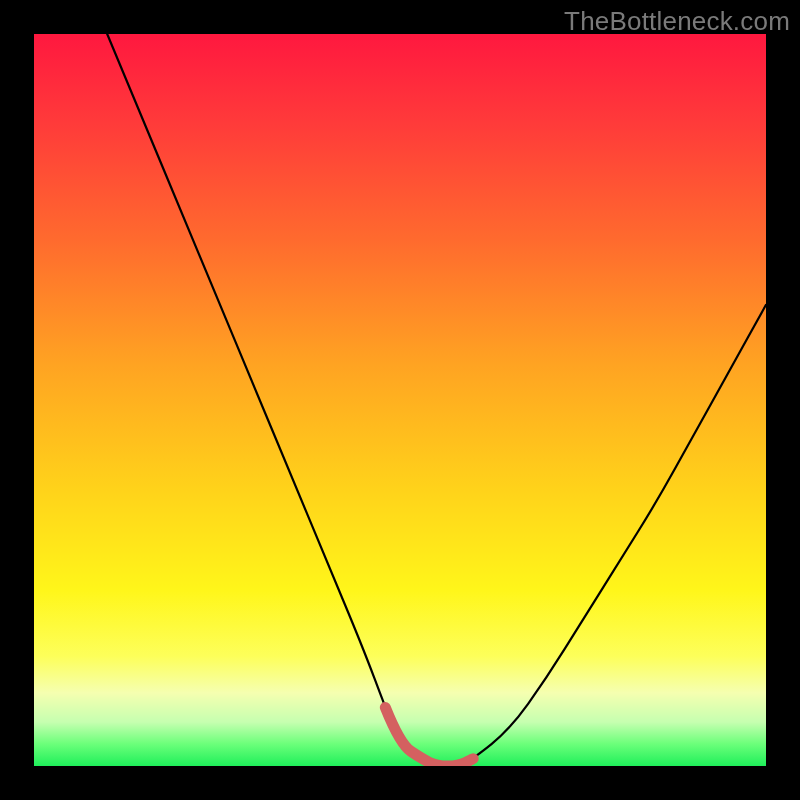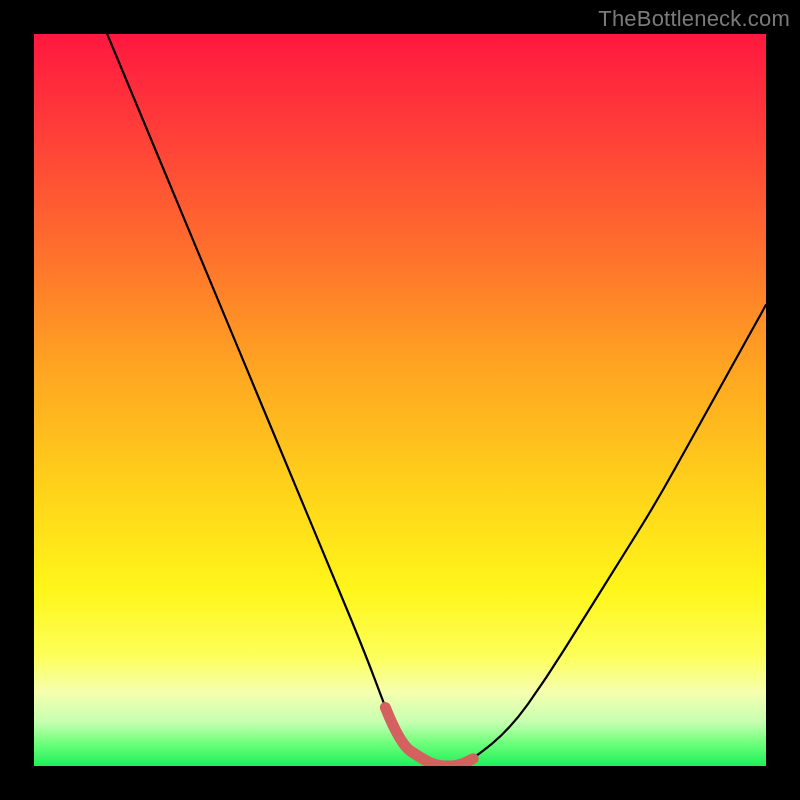--- a/index.html
+++ b/index.html
@@ -57,21 +57,21 @@
     stroke: #d46060;
     stroke-width: 11;
     stroke-linecap: round;
     stroke-linejoin: round;
   }
   .watermark {
     position: absolute;
     top: 6px;
     right: 10px;
     color: #7a7a7a;
-    font-size: 22px;
+    font-size: 26px;
     font-weight: 400;
     letter-spacing: 0.2px;
     user-select: none;
   }
 </style>
 </head>
 <body>
 
 <div class="frame">
   <div class="plot-area">

